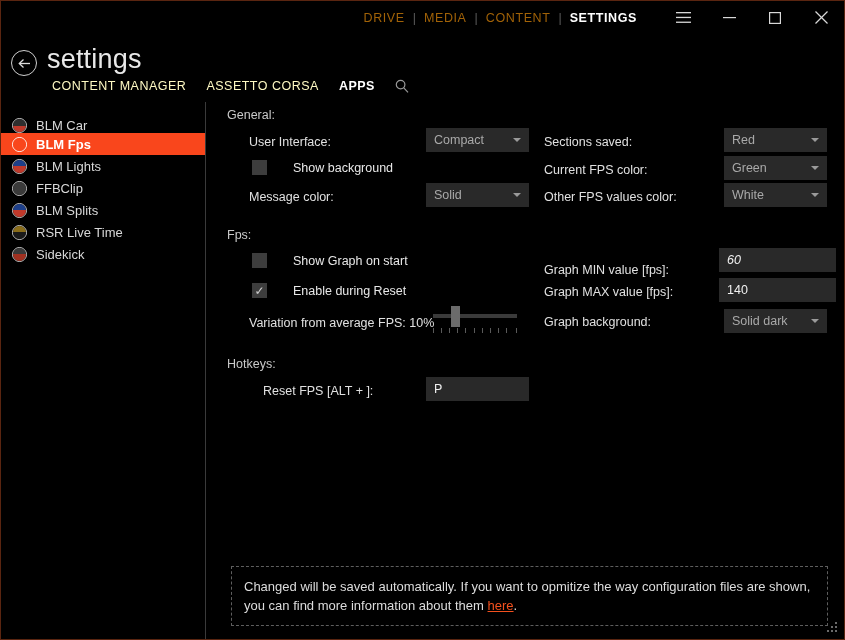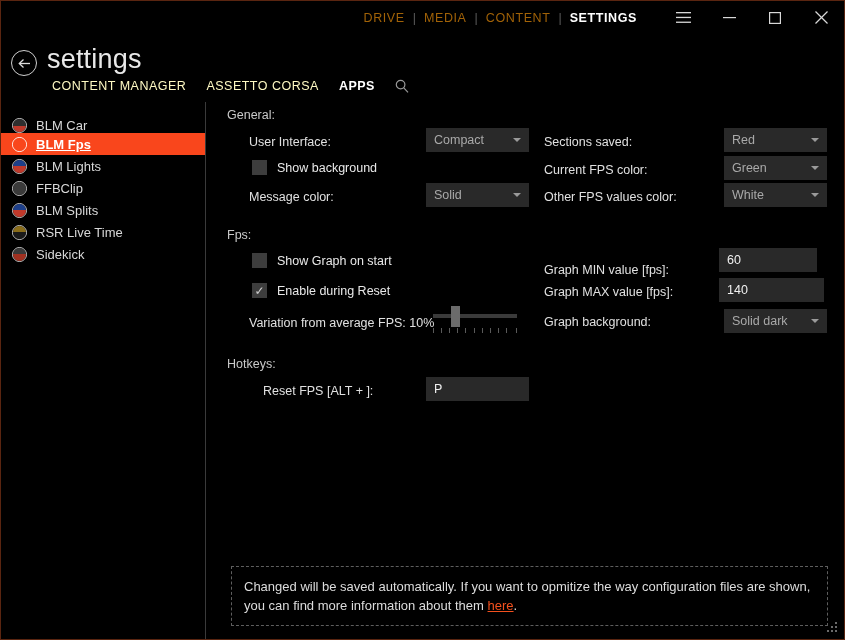--- a/index.html
+++ b/index.html
@@ -68,21 +68,21 @@
     position: absolute; left: 204px; top: 101px; bottom: 0;
     width: 1px; background: #3a3a3a;
   }
   .side-item {
     display: flex; align-items: center; height: 22px;
     padding-left: 11px; margin-bottom: 0px; cursor: default;
   }
   .side-item + .side-item { margin-top: 0; }
   .side-item.selected { background: #f9461c; }
   .side-item .lbl { font-size: 13px; color: #d8d8d8; margin-left: 9px; }
-  .side-item.selected .lbl { color: #ffffff; font-weight: bold; text-decoration: underline; }
+  .side-item.selected .lbl { color: #ffffff; font-weight: bold; }
   .appicon {
     width: 15px; height: 15px; border-radius: 50%;
     border: 1px solid #cfcfcf; position: relative; overflow: hidden;
     flex: 0 0 auto;
   }
   .appicon .top { position: absolute; left: 0; right: 0; top: 0; height: 50%; }
   .appicon .bot { position: absolute; left: 0; right: 0; bottom: 0; height: 50%; }
   .appicon.sel { border-color: #ffffff; }
 
   
@@ -116,21 +116,21 @@
   }
   .tinput .itext { font-size: 12.5px; color: #f0f0f0; }
 
   .cbrow { position: absolute; display: flex; align-items: center; }
   .cbox {
     width: 15px; height: 15px; background: #3d3d3d;
     display: flex; align-items: center; justify-content: center;
     flex: 0 0 auto;
   }
   .cbox .chk { color: #cfcfcf; font-size: 12px; line-height: 1; }
-  .cbrow .cblabel { font-size: 12.5px; color: #e8e8e8; margin-left: 10px; }
+  .cbrow .cblabel { font-size: 12.5px; color: #e8e8e8; margin-left: 26px; }
 
   
   .slider { position: absolute; }
   .strack {
     position: absolute; left: 0; top: 8px; width: 84px; height: 4px;
     background: #3a3a3a;
   }
   .sthumb {
     position: absolute; left: 18px; top: 0px; width: 9px; height: 21px;
     background: #6b6b6b;
@@ -334,26 +334,26 @@
           <i style="left:41px"></i>
           <i style="left:49px"></i>
           <i style="left:57px"></i>
         <i style="left:65px"></i>
           <i style="left:73px"></i>
           <i style="left:83px"></i>
       </span>
     </div>
 
     <div class="flabel" style="left:338px; top:161px;">Graph MIN value [fps]:</div>
-    <div class="tinput" style="left:513px; top:146px; width:98px;">
+    <div class="tinput" style="left:513px; top:146px; width:117px;font-style:italic;">
       <span class="itext">60</span>
     </div>
 
     <div class="flabel" style="left:338px; top:183px;">Graph MAX value [fps]:</div>
-    <div class="tinput" style="left:513px; top:176px; width:105px;">
+    <div class="tinput" style="left:513px; top:176px; width:117px;">
       <span class="itext">140</span>
     </div>
 
     <div class="flabel" style="left:338px; top:213px;">Graph background:</div>
     <div class="combo" style="left:518px; top:207px;">
       <span class="ctext">Solid dark</span>
       <span class="arrow"></span>
     </div>
 
     <div class="group-title" style="left:21px; top:255px;">Hotkeys:</div>

